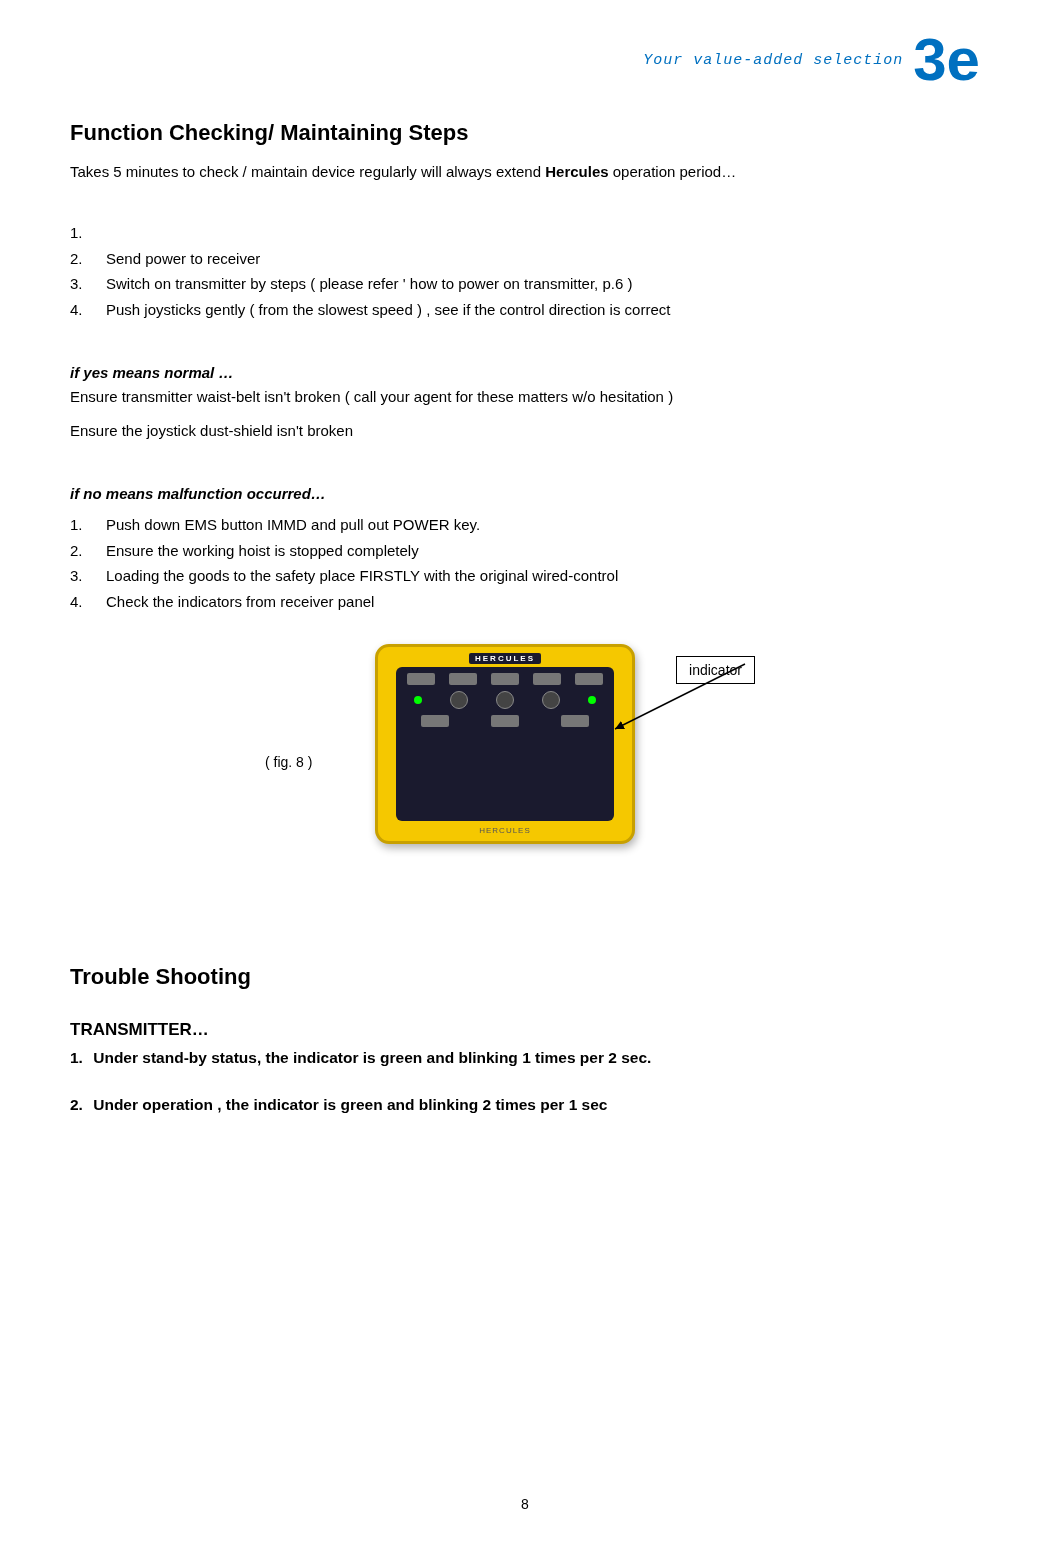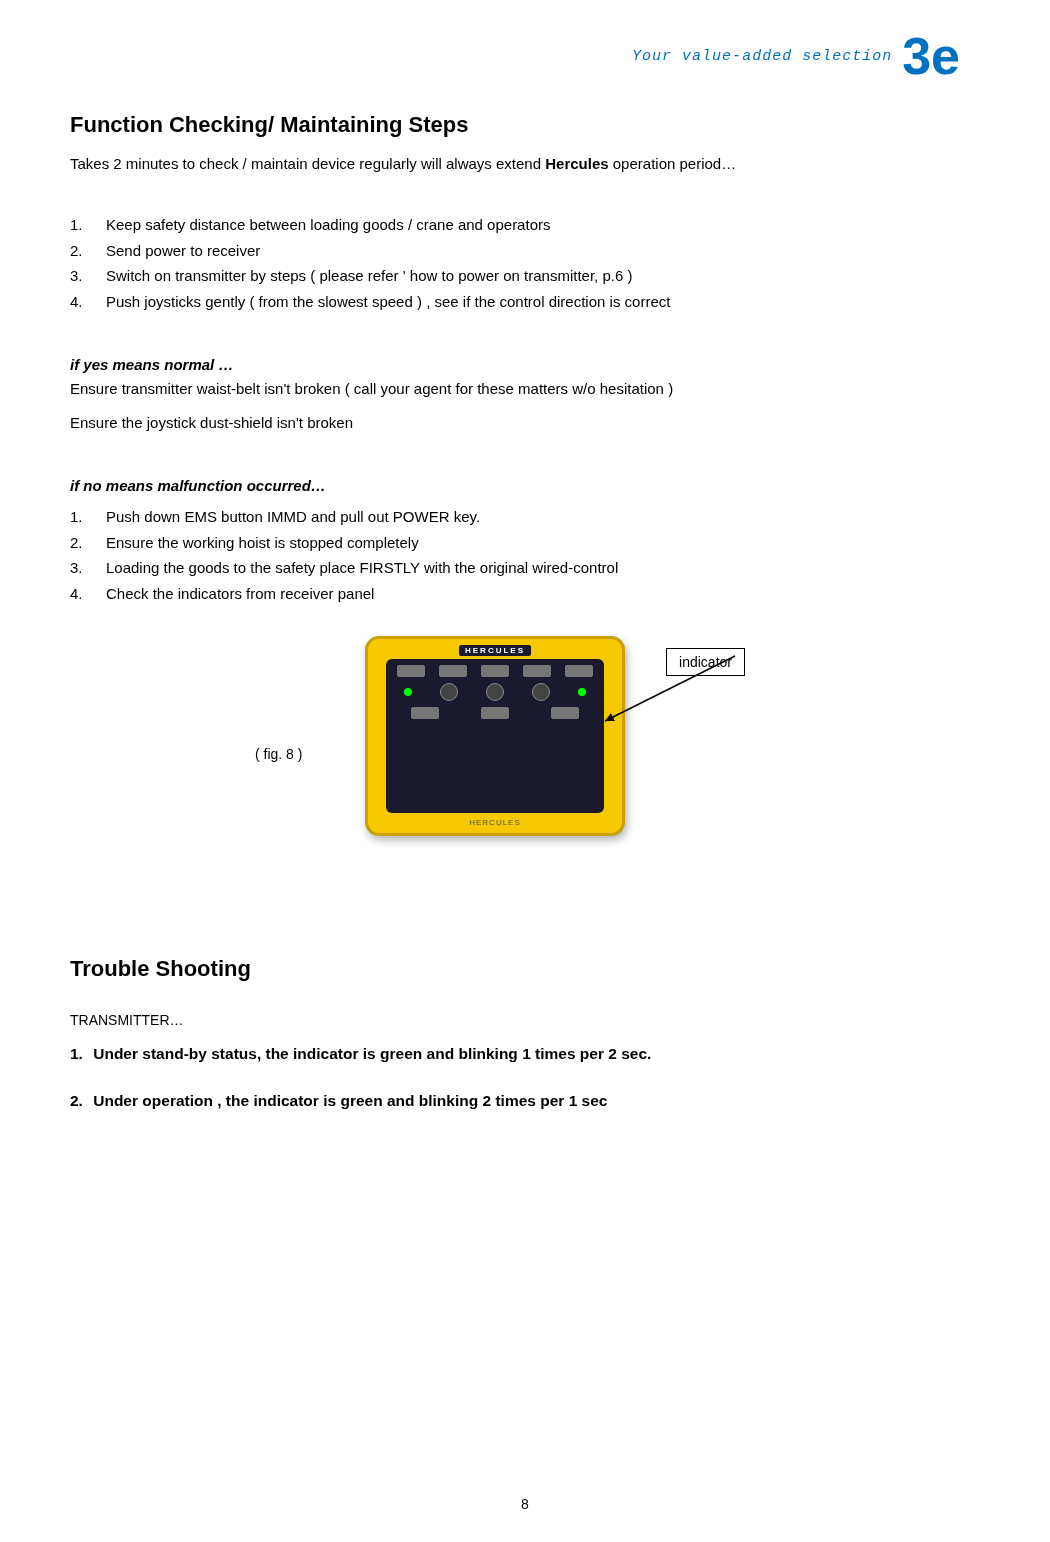--- a/index.html
+++ b/index.html
@@ -6,42 +6,42 @@
     body {
       font-family: Arial, sans-serif;
       background: #ffffff;
       width: 1050px;
       min-height: 1542px;
       position: relative;
     }
     .page {
       width: 1050px;
       min-height: 1542px;
-      padding: 30px 90px 60px 70px;
+      padding: 30px 70px 60px 70px;
       position: relative;
     }
 
     
     .header {
       display: flex;
       justify-content: flex-end;
       align-items: center;
       margin-bottom: 30px;
       border-bottom: none;
     }
     .header-tagline {
       font-family: 'Courier New', monospace;
       font-style: italic;
       color: #0070c0;
       font-size: 15px;
       letter-spacing: 1px;
       margin-right: 10px;
     }
     .header-logo {
-      font-size: 52px;
+      font-size: 60px;
       font-weight: bold;
       color: #0070c0;
       font-family: Arial, sans-serif;
       line-height: 1;
     }
 
     
     .section-title {
       font-size: 22px;
       font-weight: bold;
@@ -165,24 +165,24 @@
       color: #555;
       font-size: 8px;
       letter-spacing: 1px;
     }
 
     
     .trouble-section {
       margin-top: 50px;
     }
     .transmitter-heading {
-      font-size: 14px;
-      font-weight: normal;
-      color: #000;
-      margin-bottom: 14px;
+      font-size: 17px;
+      font-weight: bold;
+      color: #000;
+      margin-bottom: 6px;
     }
     .trouble-item {
       font-size: 15.5px;
       font-weight: bold;
       color: #000;
       margin-bottom: 22px;
       line-height: 1.6;
     }
     .trouble-item .num {
       margin-right: 6px;
@@ -214,30 +214,29 @@
 
   <div class="header">
     <span class="header-tagline">Your value-added selection</span>
     <span class="header-logo">3e</span>
   </div>
 
   <div>
     <div class="section-title">Function Checking/ Maintaining Steps</div>
 
     <p class="body-text">
-      <span>Takes 2 minutes to check / maintain device regularly will always extend </span><strong>Hercules</strong><span> operation period…</span>
+      <span>Takes 5 minutes to check / maintain device regularly will always extend </span><strong>Hercules</strong><span> operation period…</span>
     </p>
 
     <div class="spacer"></div>
 
 
     <ol class="numbered-list">
       <li>
           <span class="num">1.</span>
-          <span>Keep safety distance between loading goods / crane and operators</span>
         </li>
       <li>
           <span class="num">2.</span>
           <span>Send power to receiver</span>
         </li>
       <li>
           <span class="num">3.</span>
           <span>Switch on transmitter by steps ( please refer ' how to power on transmitter, p.6 )</span>
         </li>
       <li>

